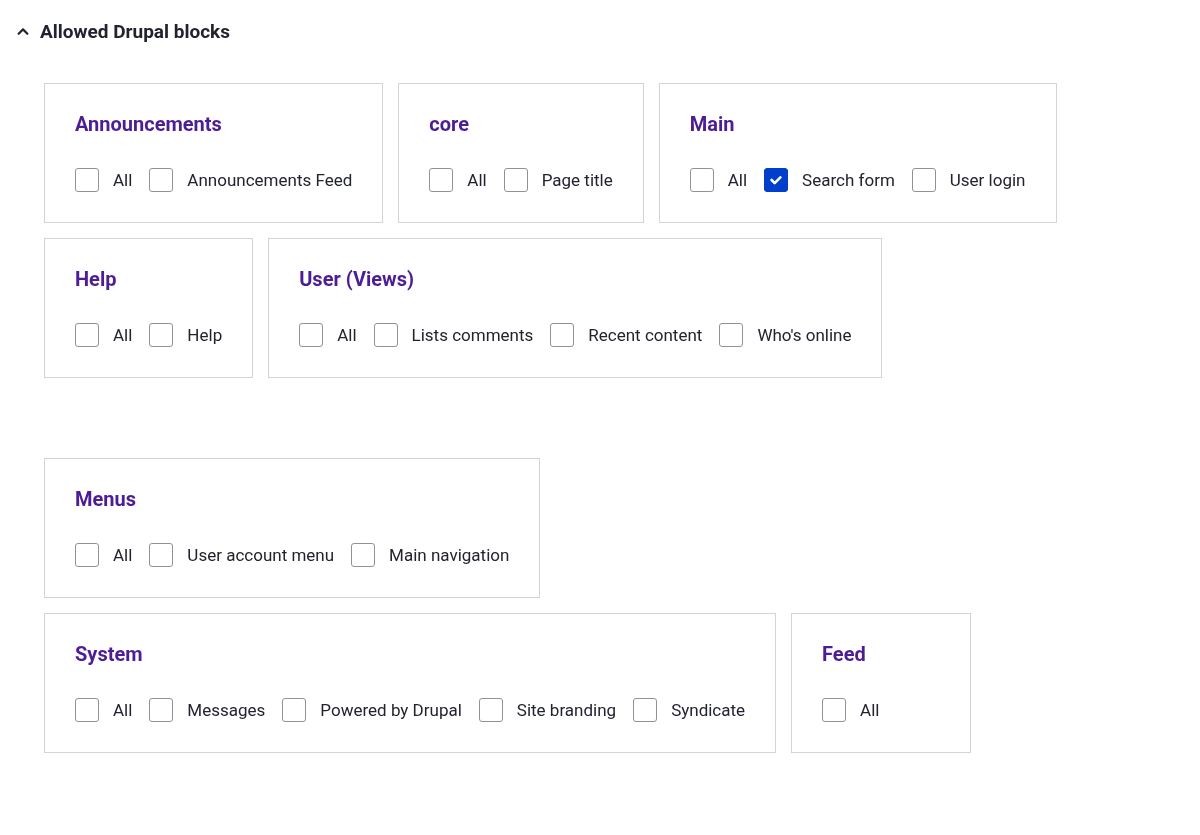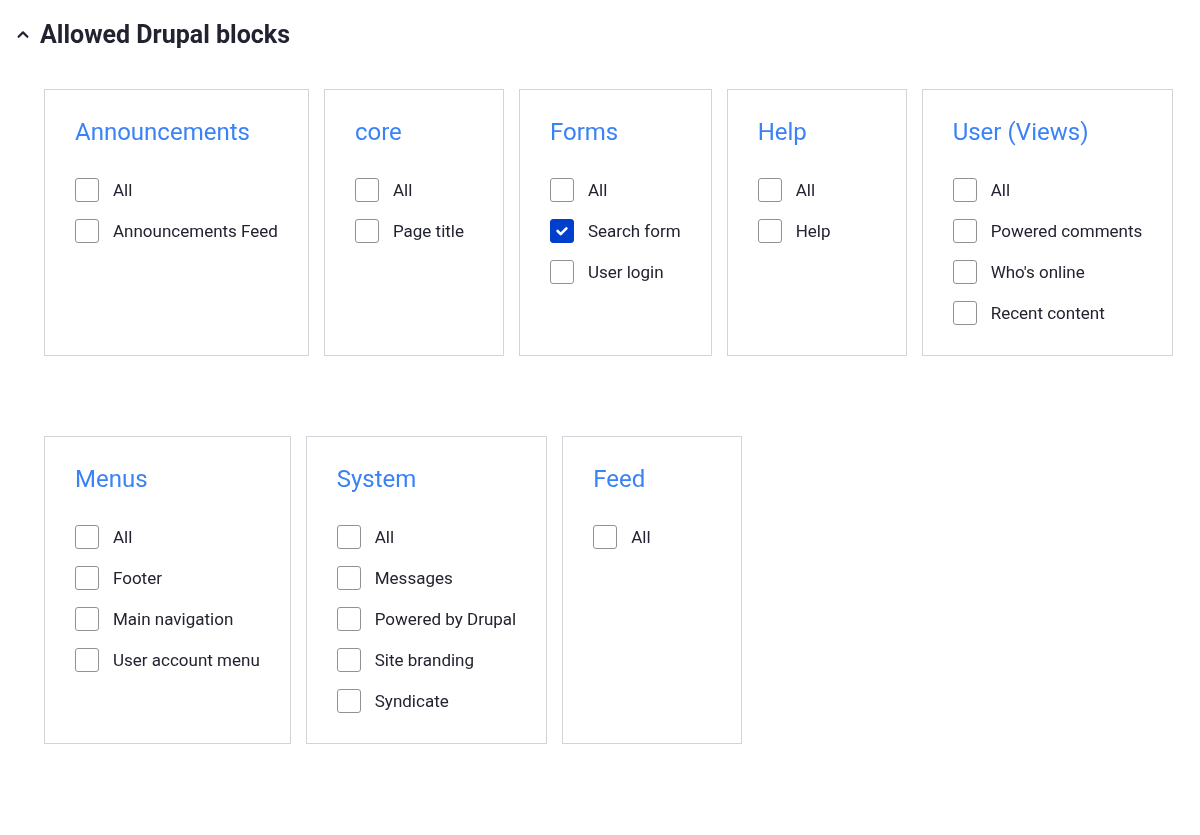--- a/index.html
+++ b/index.html
@@ -27,51 +27,51 @@
       width: 14px;
       height: 14px;
       flex-shrink: 0;
     }
     
     .chevron-icon svg {
       display: block;
     }
     
     .section-title {
-      font-size: 25px;
+      font-size: 19px;
       font-weight: 700;
       color: #222330;
     }
     
     .cards-container {
       display: flex;
       flex-wrap: wrap;
       gap: 15px;
       padding-left: 28px;
     }
     
     .card {
       border: 1px solid #d3d4d9;
       background: #fff;
       padding: 28px 30px 30px 30px;
       min-width: 180px;
       flex-shrink: 0;
     }
     
     .card-title {
-      font-size: 24px;
-      font-weight: 400;
-      color: #3b82f6;
+      font-size: 20px;
+      font-weight: 700;
+      color: #4c1d95;
       margin-bottom: 32px;
       white-space: nowrap;
     }
     
     .checkbox-list {
       display: flex;
-      flex-direction: column;
+      flex-direction: row;
       gap: 17px;
     }
     
     .checkbox-item {
       display: flex;
       align-items: center;
       gap: 14px;
       cursor: pointer;
     }
     
@@ -157,21 +157,21 @@
       <label class="checkbox-item">
         <span class="checkbox">
           
         </span>
         <span class="checkbox-label">Page title</span>
       </label>
     </div>
   </div>
 
   <div class="card">
-    <h3 class="card-title">Forms</h3>
+    <h3 class="card-title">Main</h3>
     <div class="checkbox-list">
       <label class="checkbox-item">
         <span class="checkbox">
           
         </span>
         <span class="checkbox-label">All</span>
       </label>
       <label class="checkbox-item">
         <span class="checkbox checked">
           <svg viewBox="0 0 16 16" fill="none" stroke="#fff" stroke-width="3" stroke-linecap="round" stroke-linejoin="round">
@@ -213,66 +213,60 @@
       <label class="checkbox-item">
         <span class="checkbox">
           
         </span>
         <span class="checkbox-label">All</span>
       </label>
       <label class="checkbox-item">
         <span class="checkbox">
           
         </span>
-        <span class="checkbox-label">Powered comments</span>
+        <span class="checkbox-label">Lists comments</span>
+      </label>
+      <label class="checkbox-item">
+        <span class="checkbox">
+          
+        </span>
+        <span class="checkbox-label">Recent content</span>
       </label>
       <label class="checkbox-item">
         <span class="checkbox">
           
         </span>
         <span class="checkbox-label">Who's online</span>
       </label>
-      <label class="checkbox-item">
-        <span class="checkbox">
-          
-        </span>
-        <span class="checkbox-label">Recent content</span>
-      </label>
     </div>
   </div>
 
   <div class="row-break"></div>
 
   <div class="card">
     <h3 class="card-title">Menus</h3>
     <div class="checkbox-list">
       <label class="checkbox-item">
         <span class="checkbox">
           
         </span>
         <span class="checkbox-label">All</span>
       </label>
       <label class="checkbox-item">
         <span class="checkbox">
           
         </span>
-        <span class="checkbox-label">Footer</span>
+        <span class="checkbox-label">User account menu</span>
       </label>
       <label class="checkbox-item">
         <span class="checkbox">
           
         </span>
         <span class="checkbox-label">Main navigation</span>
       </label>
-      <label class="checkbox-item">
-        <span class="checkbox">
-          
-        </span>
-        <span class="checkbox-label">User account menu</span>
-      </label>
     </div>
   </div>
 
   <div class="card">
     <h3 class="card-title">System</h3>
     <div class="checkbox-list">
       <label class="checkbox-item">
         <span class="checkbox">
           
         </span>

